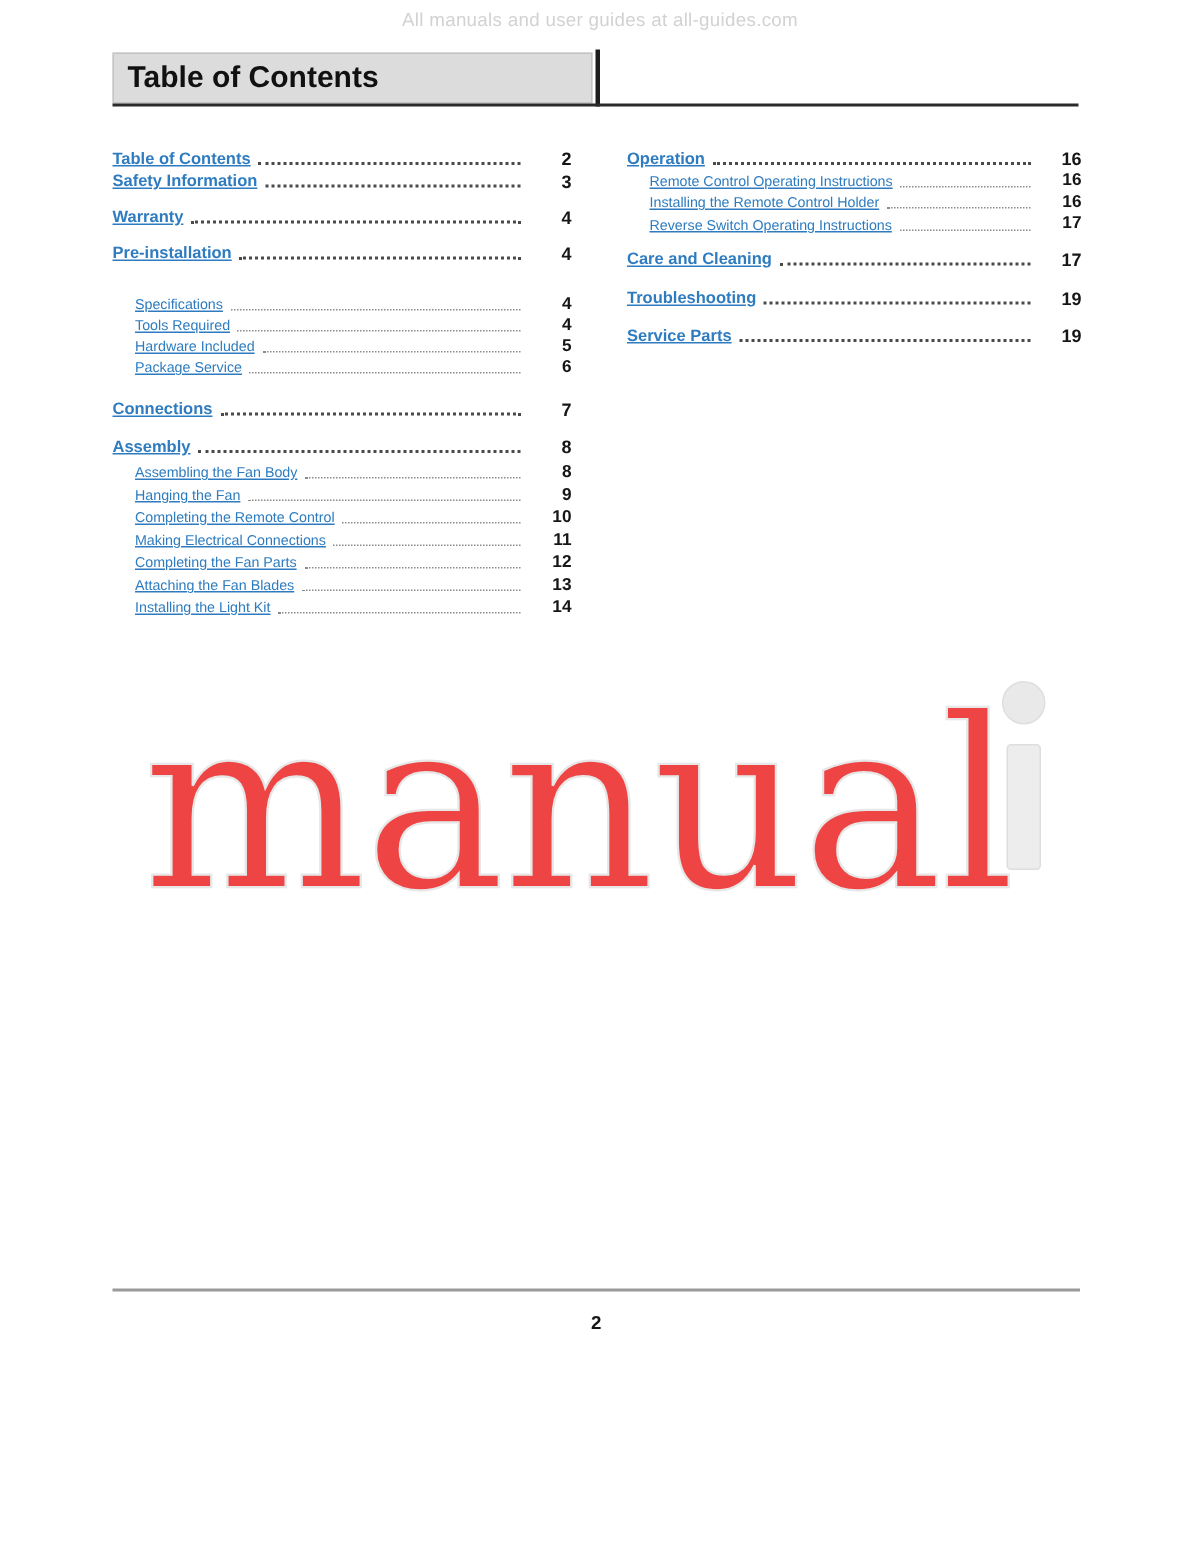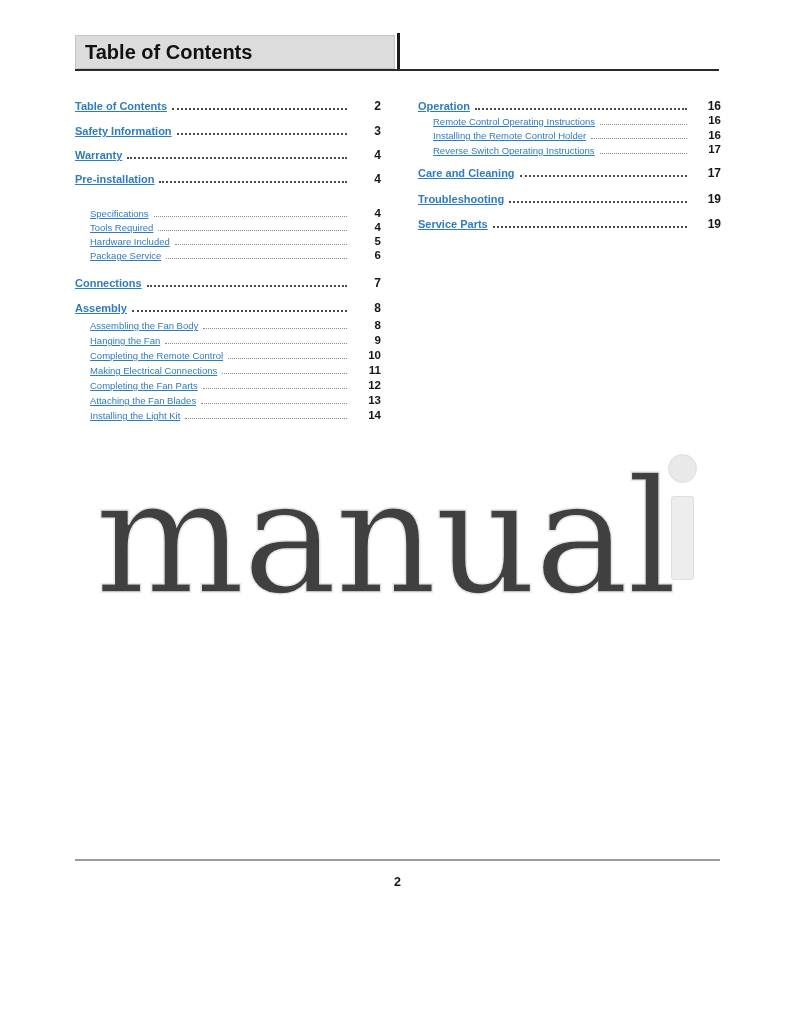--- a/index.html
+++ b/index.html
@@ -39,21 +39,21 @@
   .leader { flex:1; border-bottom:2px dotted #4a4a4a; margin:0 4px 2px 5px; }
   .row.sub .leader { border-bottom:1px dotted #8a8a8a; margin-bottom:2px; }
   .pg { width:30px; text-align:right; font-weight:bold; font-size:12px; color:#161616; line-height:1; }
   .row.sub .pg { font-size:11.5px; }
 
   
   .watermark { position:absolute; left:95px; top:440px; width:620px; height:150px; pointer-events:none; }
   .wm-outline {
     position:absolute; left:0; top:18px;
     font-family:"DejaVu Serif", serif; font-size:158px; line-height:1;
-    color:#404040; -webkit-text-stroke:1.5px #e7e7e7; letter-spacing:-2px;
+    color:#ef4444; -webkit-text-stroke:1.5px #e7e7e7; letter-spacing:-2px;
   }
   .wm-i-dot {
     position:absolute; left:573px; top:14px; width:27px; height:27px;
     background:#e9e9e9; border:1px solid #dedede; border-radius:50%;
   }
   .wm-i-stem {
     position:absolute; left:576px; top:56px; width:21px; height:82px;
     background:#ededed; border:1px solid #dedede; border-radius:3px;
   }
 
@@ -62,34 +62,35 @@
   .footer-page {
     position:absolute; left:0; top:875px; width:795px; text-align:center;
     font-weight:bold; font-size:12.5px; color:#161616;
   }
 </style>
 </head>
 <body>
 
 <div class="page">
 
+  <div class="banner">All manuals and user guides at all-guides.com</div>
 
   <div class="header-box">
     <div class="header-title">Table of Contents</div>
   </div>
   <div class="header-vline"></div>
   <div class="header-hline"></div>
 
   <div class="col col-left">
     <div class="row main">
         <a class="lbl">Table of Contents</a>
         <span class="leader"></span>
         <span class="pg">2</span>
       </div>
-    <div class="row main" style="margin-top:10px">
+    <div class="row main" style="">
         <a class="lbl">Safety Information</a>
         <span class="leader"></span>
         <span class="pg">3</span>
       </div>
     <div class="row main" style="margin-top:9px">
         <a class="lbl">Warranty</a>
         <span class="leader"></span>
         <span class="pg">4</span>
       </div>
     <div class="row main" style="margin-top:9px">

